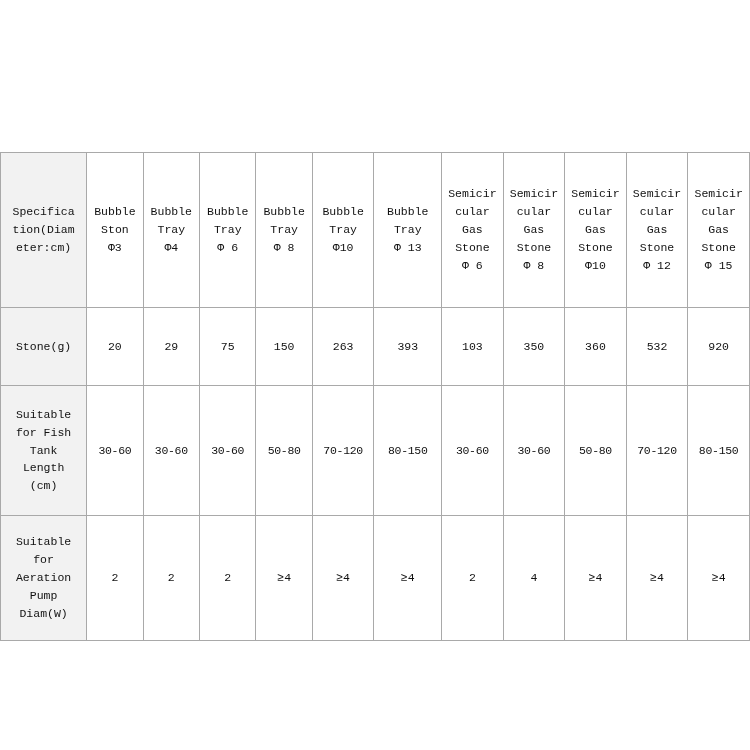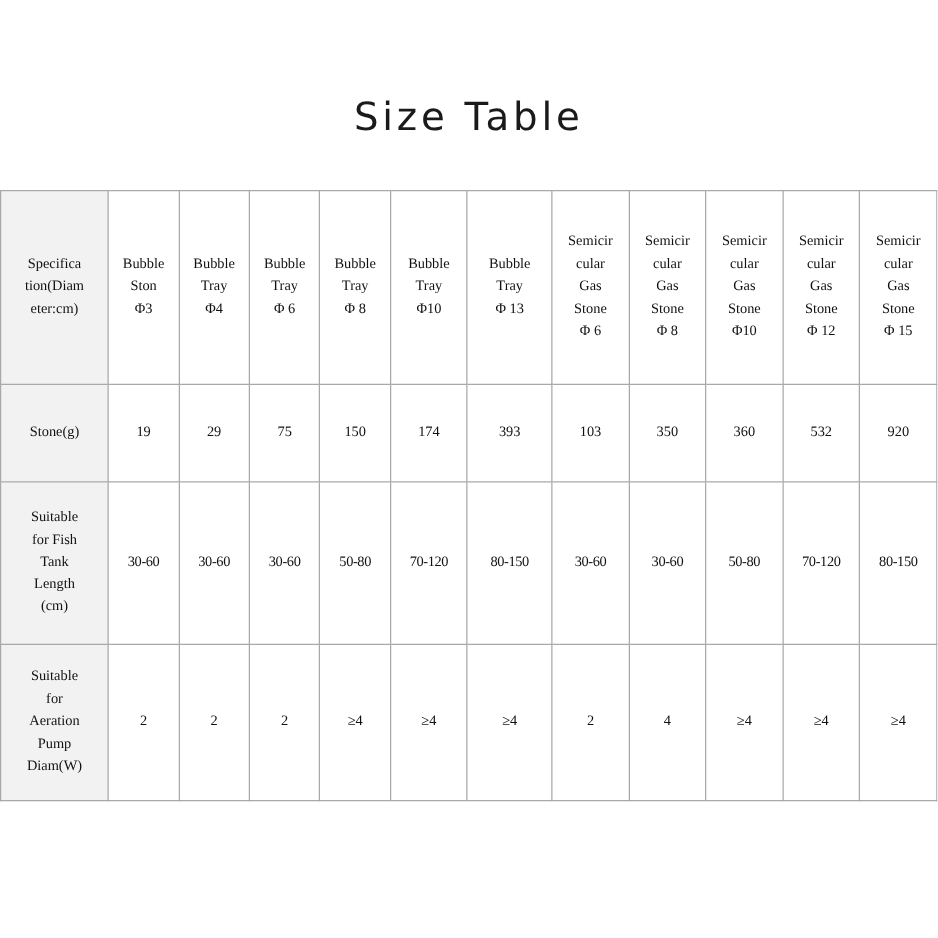--- a/index.html
+++ b/index.html
@@ -36,21 +36,21 @@
     border-collapse: collapse;
     table-layout: fixed;
     width: 750px;
     background: #ffffff;
   }
   table.size-table td {
     border: 1px solid #a9a9a9;
     text-align: center;
     vertical-align: middle;
     color: #111111;
-    font-family: Liberation Serif, serif;
+    font-family: Liberation Mono, monospace;
     font-size: 11.5px;
     line-height: 1.55;
     padding: 2px 1px;
     word-wrap: break-word;
     overflow-wrap: break-word;
   }
   td.rowhead {
     background: #f2f2f2;
     text-align: center;
     font-size: 11.5px;
@@ -72,21 +72,20 @@
   .col0 { width: 84px; }
   .colp { width: 55px; }
   .colw { width: 60px; }
   .colx { width: 66px; }
 </style>
 </head>
 <body>
 
 <div class="page">
 
-  <div class="title">Size  Table</div>
 
   <div class="table-wrap">
     <table class="size-table">
       <colgroup>
         <col class="col0">
           <col class="colp">
           <col class="colp">
           <col class="colp">
           <col class="colp">
         <col class="colw">
@@ -169,25 +168,25 @@
           <div>Semicir</div>
           <div>cular</div>
           <div>Gas</div>
           <div>Stone</div>
           <div>Φ 15</div>
         </td>
       </tr>
 
       <tr class="r-weight">
         <td class="rowhead">Stone(g)</td>
-        <td class="weight-val">19</td>
+        <td class="weight-val">20</td>
         <td class="weight-val">29</td>
         <td class="weight-val">75</td>
         <td class="weight-val">150</td>
-        <td class="weight-val">174</td>
+        <td class="weight-val">263</td>
         <td class="weight-val">393</td>
         <td class="weight-val">103</td>
         <td class="weight-val">350</td>
         <td class="weight-val">360</td>
         <td class="weight-val">532</td>
         <td class="weight-val">920</td>
       </tr>
 
       <tr class="r-tank">
         <td class="rowhead">

